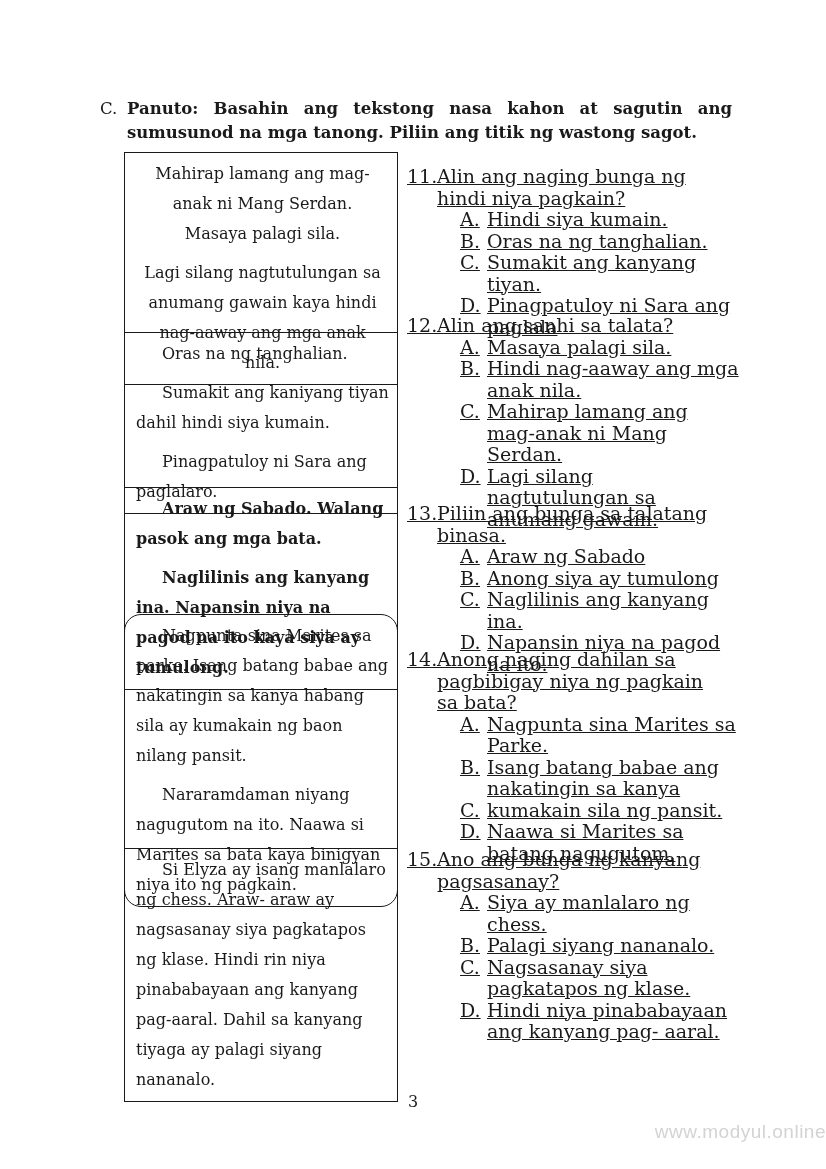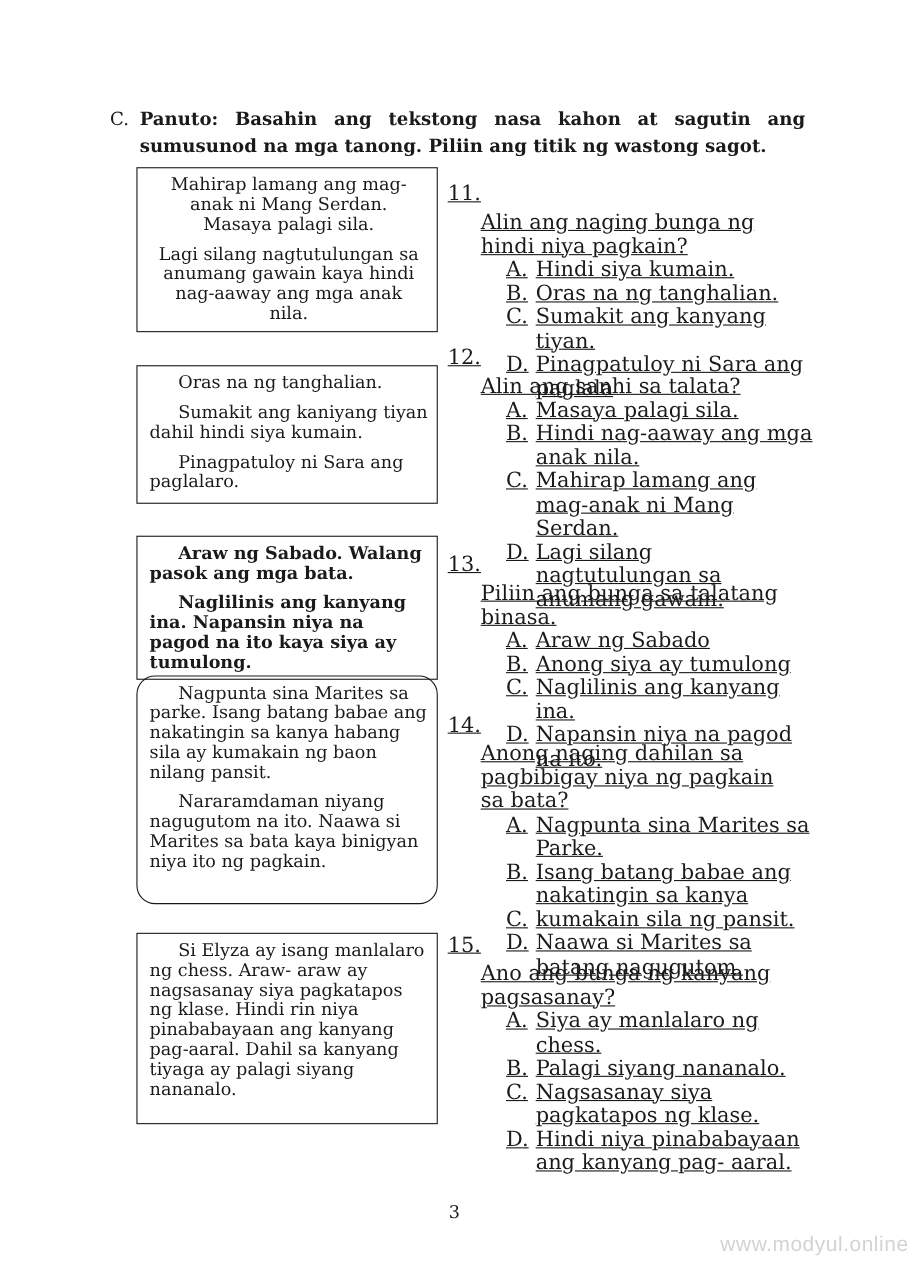--- a/index.html
+++ b/index.html
@@ -11,41 +11,41 @@
 
   
   .header { position:absolute; left:100px; top:97px; width:632px; font-size:16.5px; line-height:24px; }
   .sec-label { position:absolute; left:0; top:0; }
   .instructions { margin-left:27px; text-align:justify;font-weight:bold; }
 
   
   .pbox {
     position:absolute; left:124px; width:274px; box-sizing:border-box;
     border:1.5px solid #1a1a1a; padding:6px 8px 6px 11px;
-    font-size:16px; line-height:18px;
+    font-size:16px; line-height:30px;
   }
   .pbox p { margin:0 0 9px 0; text-indent:26px; }
   .pbox p:last-child { margin-bottom:0; }
   .pbox.center p { text-align:center; text-indent:0; padding:0 4px; }
   .b1 { top:152px; min-height:150px; }
   .b2 { top:332px; min-height:126px; }
   .b3 { top:487px; min-height:130px;font-weight:bold; }
   .b4 { top:614px; min-height:208px;border-radius:17px; }
   .b5 { top:848px; min-height:174px; }
 
   
   .q { position:absolute; left:407px; width:340px; font-size:19px; line-height:21.5px;text-decoration:underline; }
   .q11 { top:166px; }
   .q12 { top:315px; }
   .q13 { top:503px; }
   .q14 { top:649px; }
   .q15 { top:849px; }
   .qline { display:flex; width:316px; }
   .qnum { flex:none; width:30px; }
-  .qtext { flex:1;margin-top:26px; }
+  .qtext { flex:1; }
   .opt { display:flex; margin-left:53px; width:280px; }
   .olet { flex:none; width:27px; }
   .otext { flex:1; }
 
   
   .pagenum { position:absolute; top:1092px; left:0; width:826px; text-align:center; font-size:16px; }
   .watermark {
     position:absolute; top:1121px; left:0; width:826px; text-align:right;
     font-size:19px; color:#d3d3d3; letter-spacing:0.5px;
     font-family:"Liberation Sans", sans-serif;

